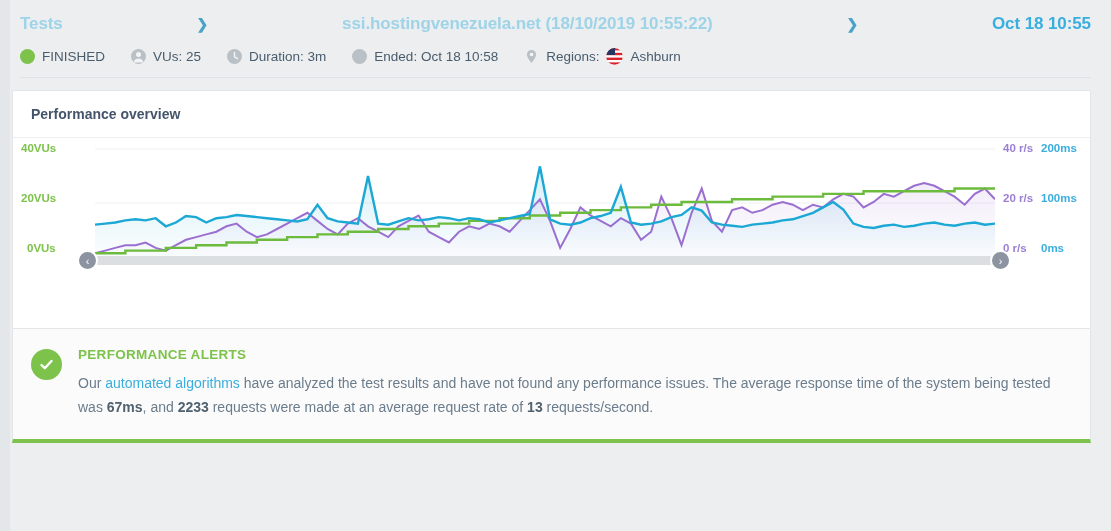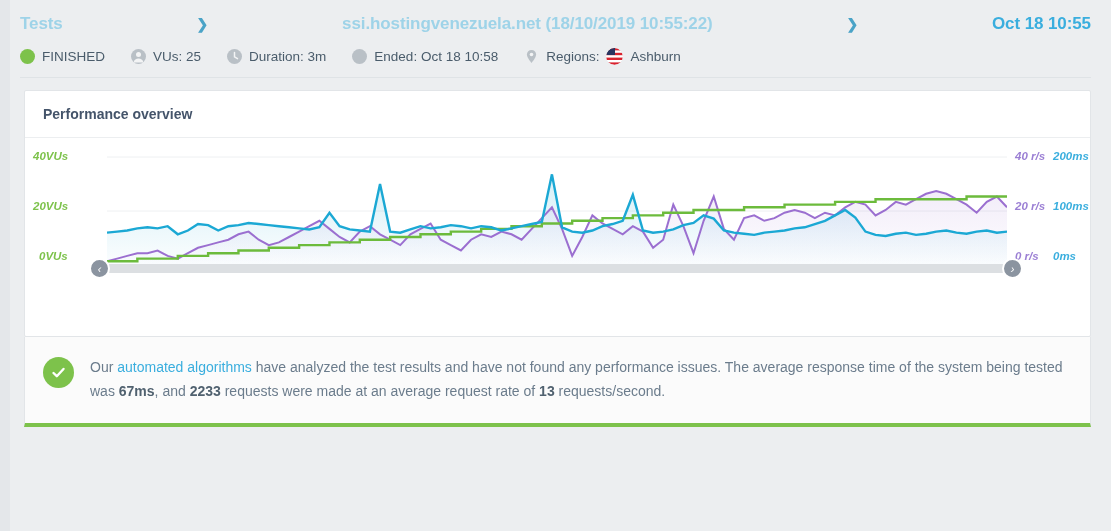--- a/index.html
+++ b/index.html
@@ -58,21 +58,21 @@
     flex: 0 0 auto;
   }
 
   .head-rule {
     margin: 12px 20px 0 20px;
     height: 1px;
     background: #dfe3e6;
   }
 
   
-  .cards { padding: 12px 20px 0 24px; }
+  .cards { padding: 12px 20px 0 12px; }
   .card {
     background: #ffffff;
     border: 1px solid #e2e5e8;
     border-radius: 2px;
   }
   .card-title {
     font-size: 14px;
     font-weight: bold;
     color: #44546a;
     padding: 15px 18px;
@@ -87,22 +87,21 @@
     padding: 17px 0 0 18px;
     font-size: 14.5px;
   }
   .legend-item { display: flex; align-items: center; gap: 6px; cursor: pointer; }
   .legend-dot { width: 13px; height: 13px; border-radius: 50%; }
 
   
   .chart-wrap {
     position: relative;
     height: 190px;
-    margin-top: 8px;
-    font-style: italic;
+    margin-top: 0;
   }
   .axis-label {
     position: absolute;
     font-size: 11.5px;
     font-weight: bold;
     white-space: nowrap;
   }
   .ax-left  { color: #7dc24b; text-align: right; }
   .ax-rs    { color: #9b7fd4; }
   .ax-ms    { color: #3aaede; }
@@ -306,18 +305,19 @@
     </div>
   </div>
 
   <div class="alert-card">
     <div class="check-circle">
       <svg width="17" height="17" viewBox="0 0 17 17">
         <path d="M3.5 9 L6.8 12.2 L13.5 5" stroke="#ffffff" stroke-width="2.4" fill="none" stroke-linecap="round" stroke-linejoin="round"></path>
       </svg>
     </div>
     <div>
+      <div class="alert-title">PERFORMANCE ALERTS</div>
       <div class="alert-body">
         <span>Our </span><a href="#">automated algorithms</a><span> have analyzed the test results and have not found any performance issues. The average response time of the system being tested was </span><b>67ms</b><span>, and </span><b>2233</b><span> requests were made at an average request rate of </span><b>13</b><span> requests/second.</span>
       </div>
     </div>
   </div>
 </div>
 
 </body></html>

